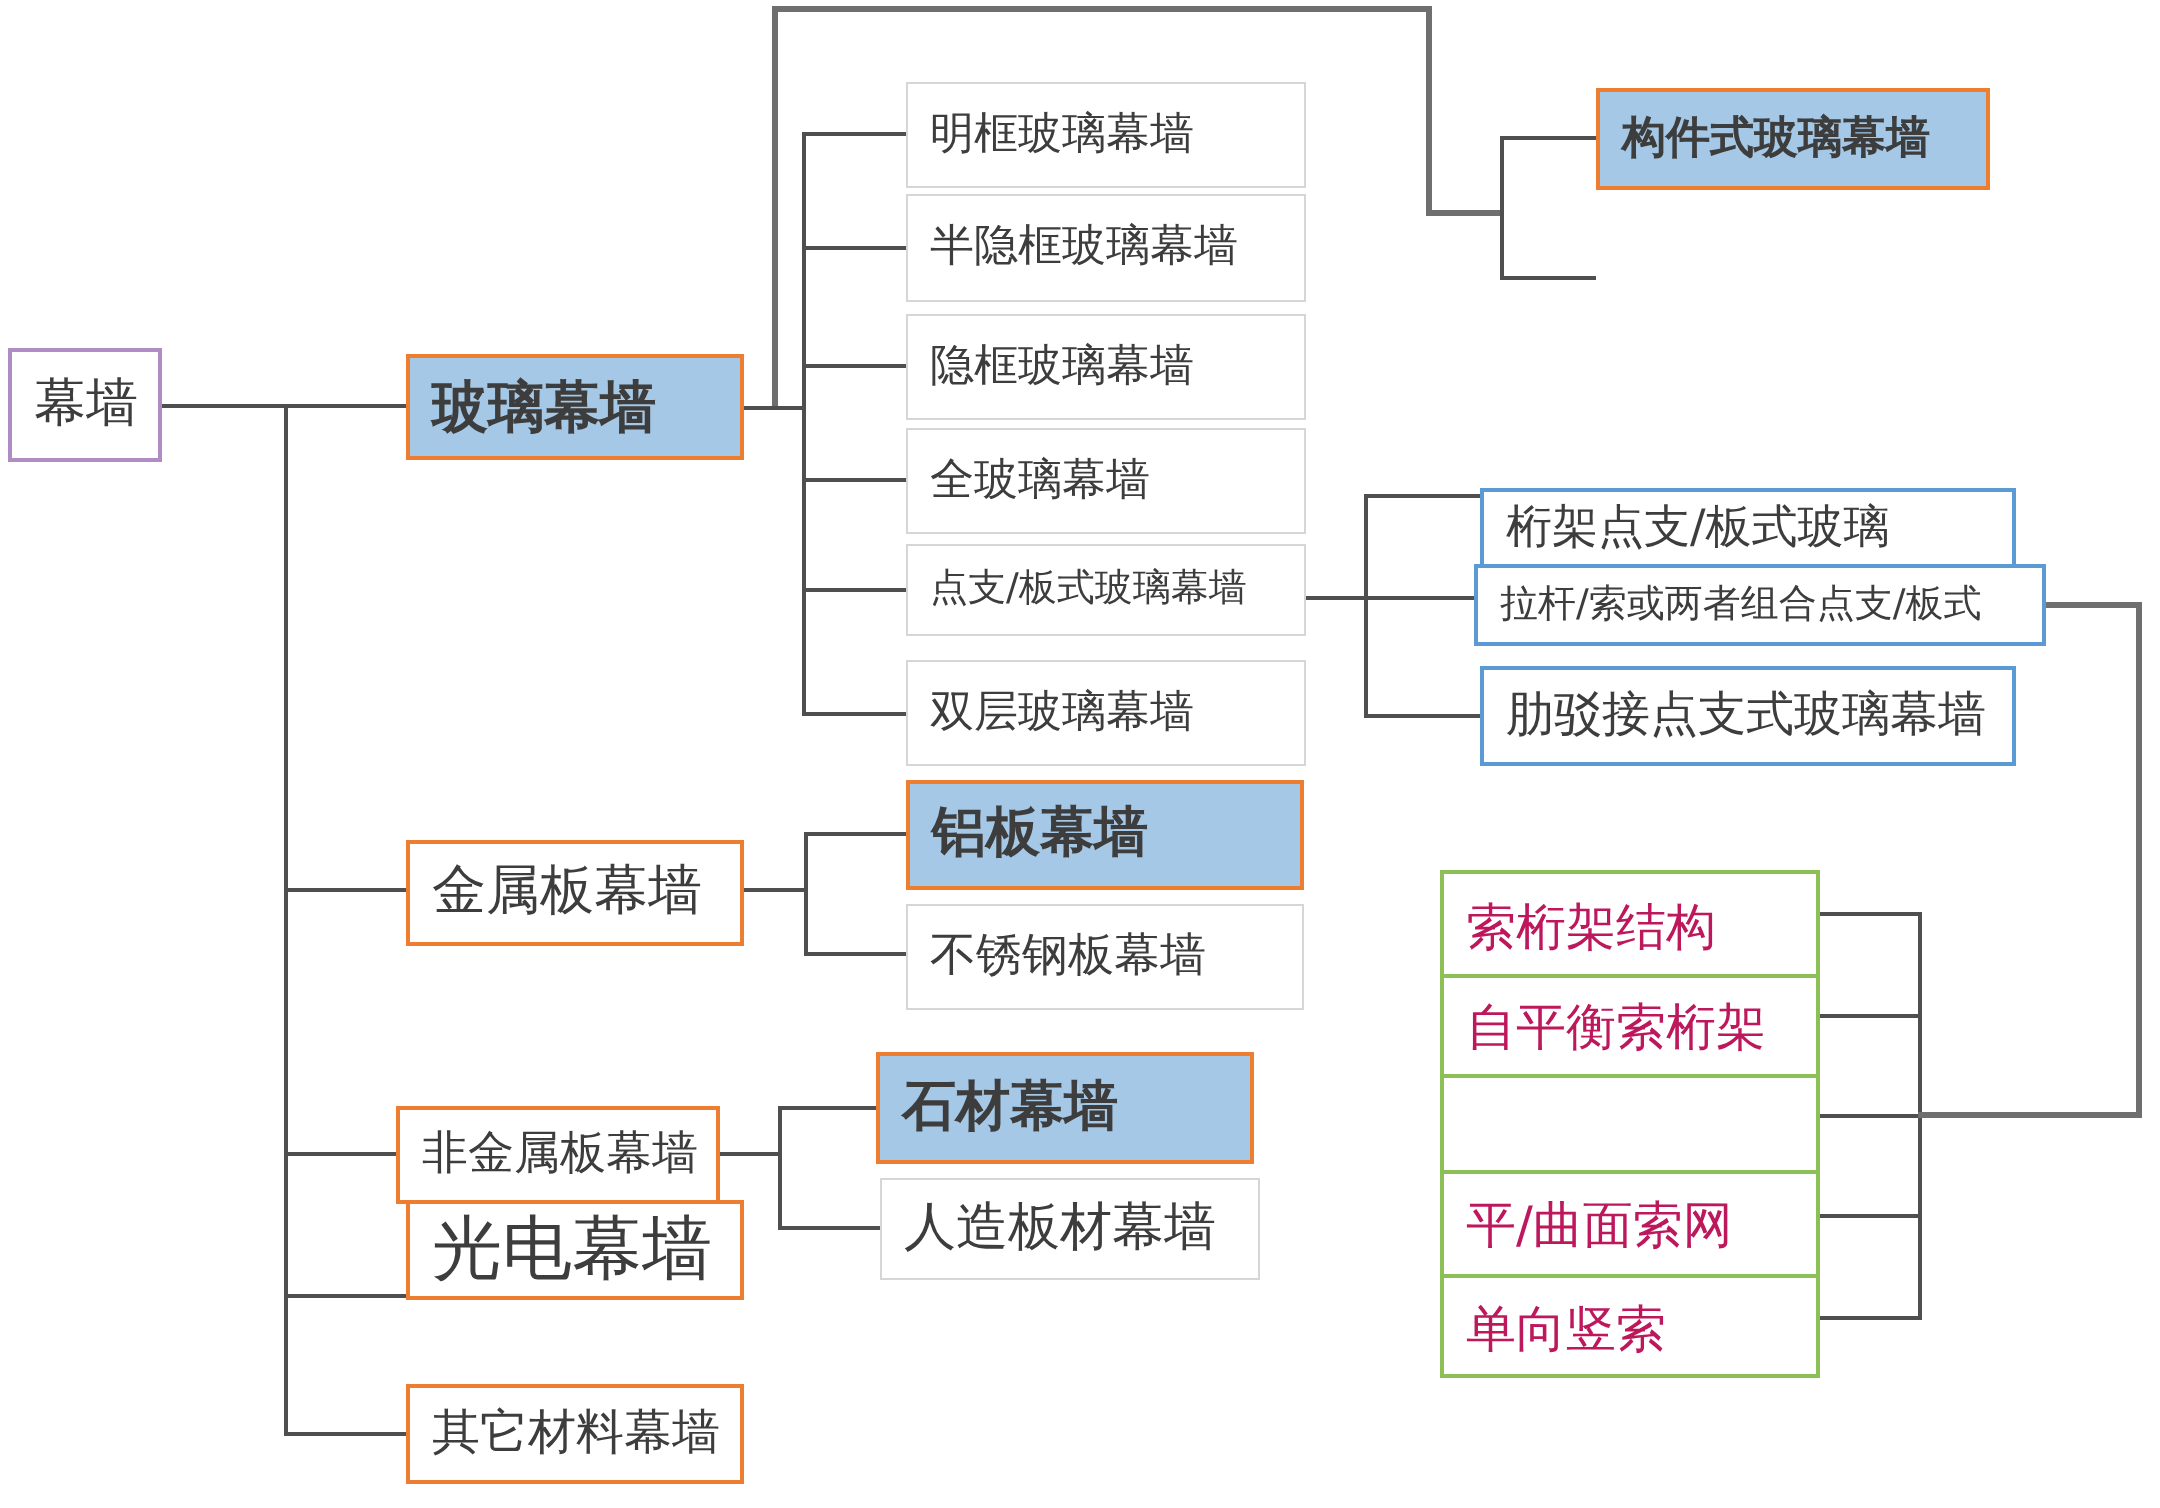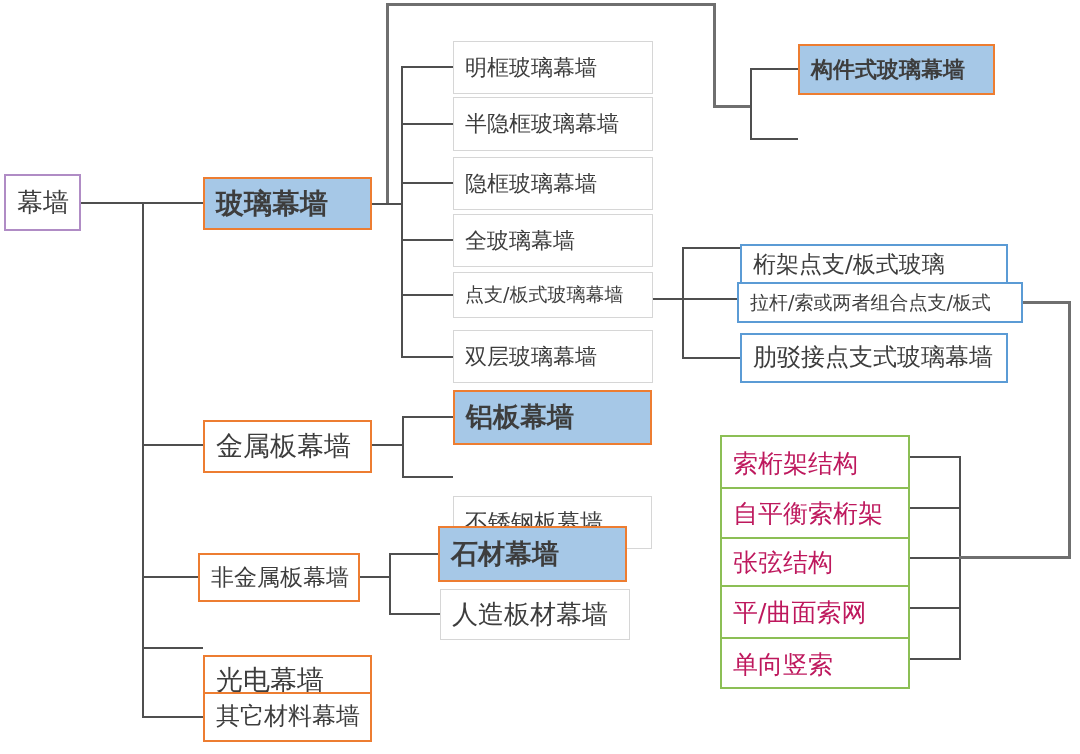--- a/index.html
+++ b/index.html
@@ -125,53 +125,50 @@
   <div class="node b-blue" style="left:740px;top:333px;width:268px;height:50px;font-size:24px;">
     <span>肋驳接点支式玻璃幕墙</span>
   </div>
 
   <div class="node b-orange" style="left:203px;top:420px;width:169px;height:53px;font-size:27px;">
     <span>金属板幕墙</span>
   </div>
   <div class="node hl" style="left:453px;top:390px;width:199px;height:55px;font-size:27px;">
     <span>铝板幕墙</span>
   </div>
-  <div class="node b-gray" style="left:453px;top:452px;width:199px;height:53px;font-size:23px;margin-top:44px;">
+  <div class="node b-gray" style="left:453px;top:452px;width:199px;height:53px;font-size:23px;">
     <span>不锈钢板幕墙</span>
   </div>
 
   <div class="node b-orange" style="left:198px;top:553px;width:162px;height:49px;font-size:23px;">
     <span>非金属板幕墙</span>
   </div>
   <div class="node hl" style="left:438px;top:526px;width:189px;height:56px;font-size:27px;">
     <span>石材幕墙</span>
   </div>
   <div class="node b-gray" style="left:440px;top:589px;width:190px;height:51px;font-size:26px;">
     <span>人造板材幕墙</span>
   </div>
 
-  <div class="node b-orange" style="left:203px;top:655px;width:169px;height:50px;font-size:27px;">
+  <div class="node b-orange" style="left:203px;top:600px;width:169px;height:50px;font-size:35px;">
     <span>光电幕墙</span>
   </div>
   <div class="node b-orange" style="left:203px;top:692px;width:169px;height:50px;font-size:24px;">
     <span>其它材料幕墙</span>
   </div>
 
   <div class="green-stack" style="left:720px;top:435px;width:190px;height:254px;font-size:25px;">
     <div class="green-row" style="top:0;height:52px;">
       <span>索桁架结构</span>
     </div>
     <div class="green-div" style="top:50px;"></div>
     <div class="green-row" style="top:52px;height:48px;">
       <span>自平衡索桁架</span>
     </div>
     <div class="green-div" style="top:100px;"></div>
-    <div class="green-row" style="top:102px;height:46px;">
-      <span>张弦结构</span>
-    </div>
     <div class="green-div" style="top:148px;"></div>
     <div class="green-row" style="top:150px;height:50px;">
       <span>平/曲面索网</span>
     </div>
     <div class="green-div" style="top:200px;"></div>
     <div class="green-row" style="top:202px;height:50px;">
       <span>单向竖索</span>
     </div>
   </div>
 

